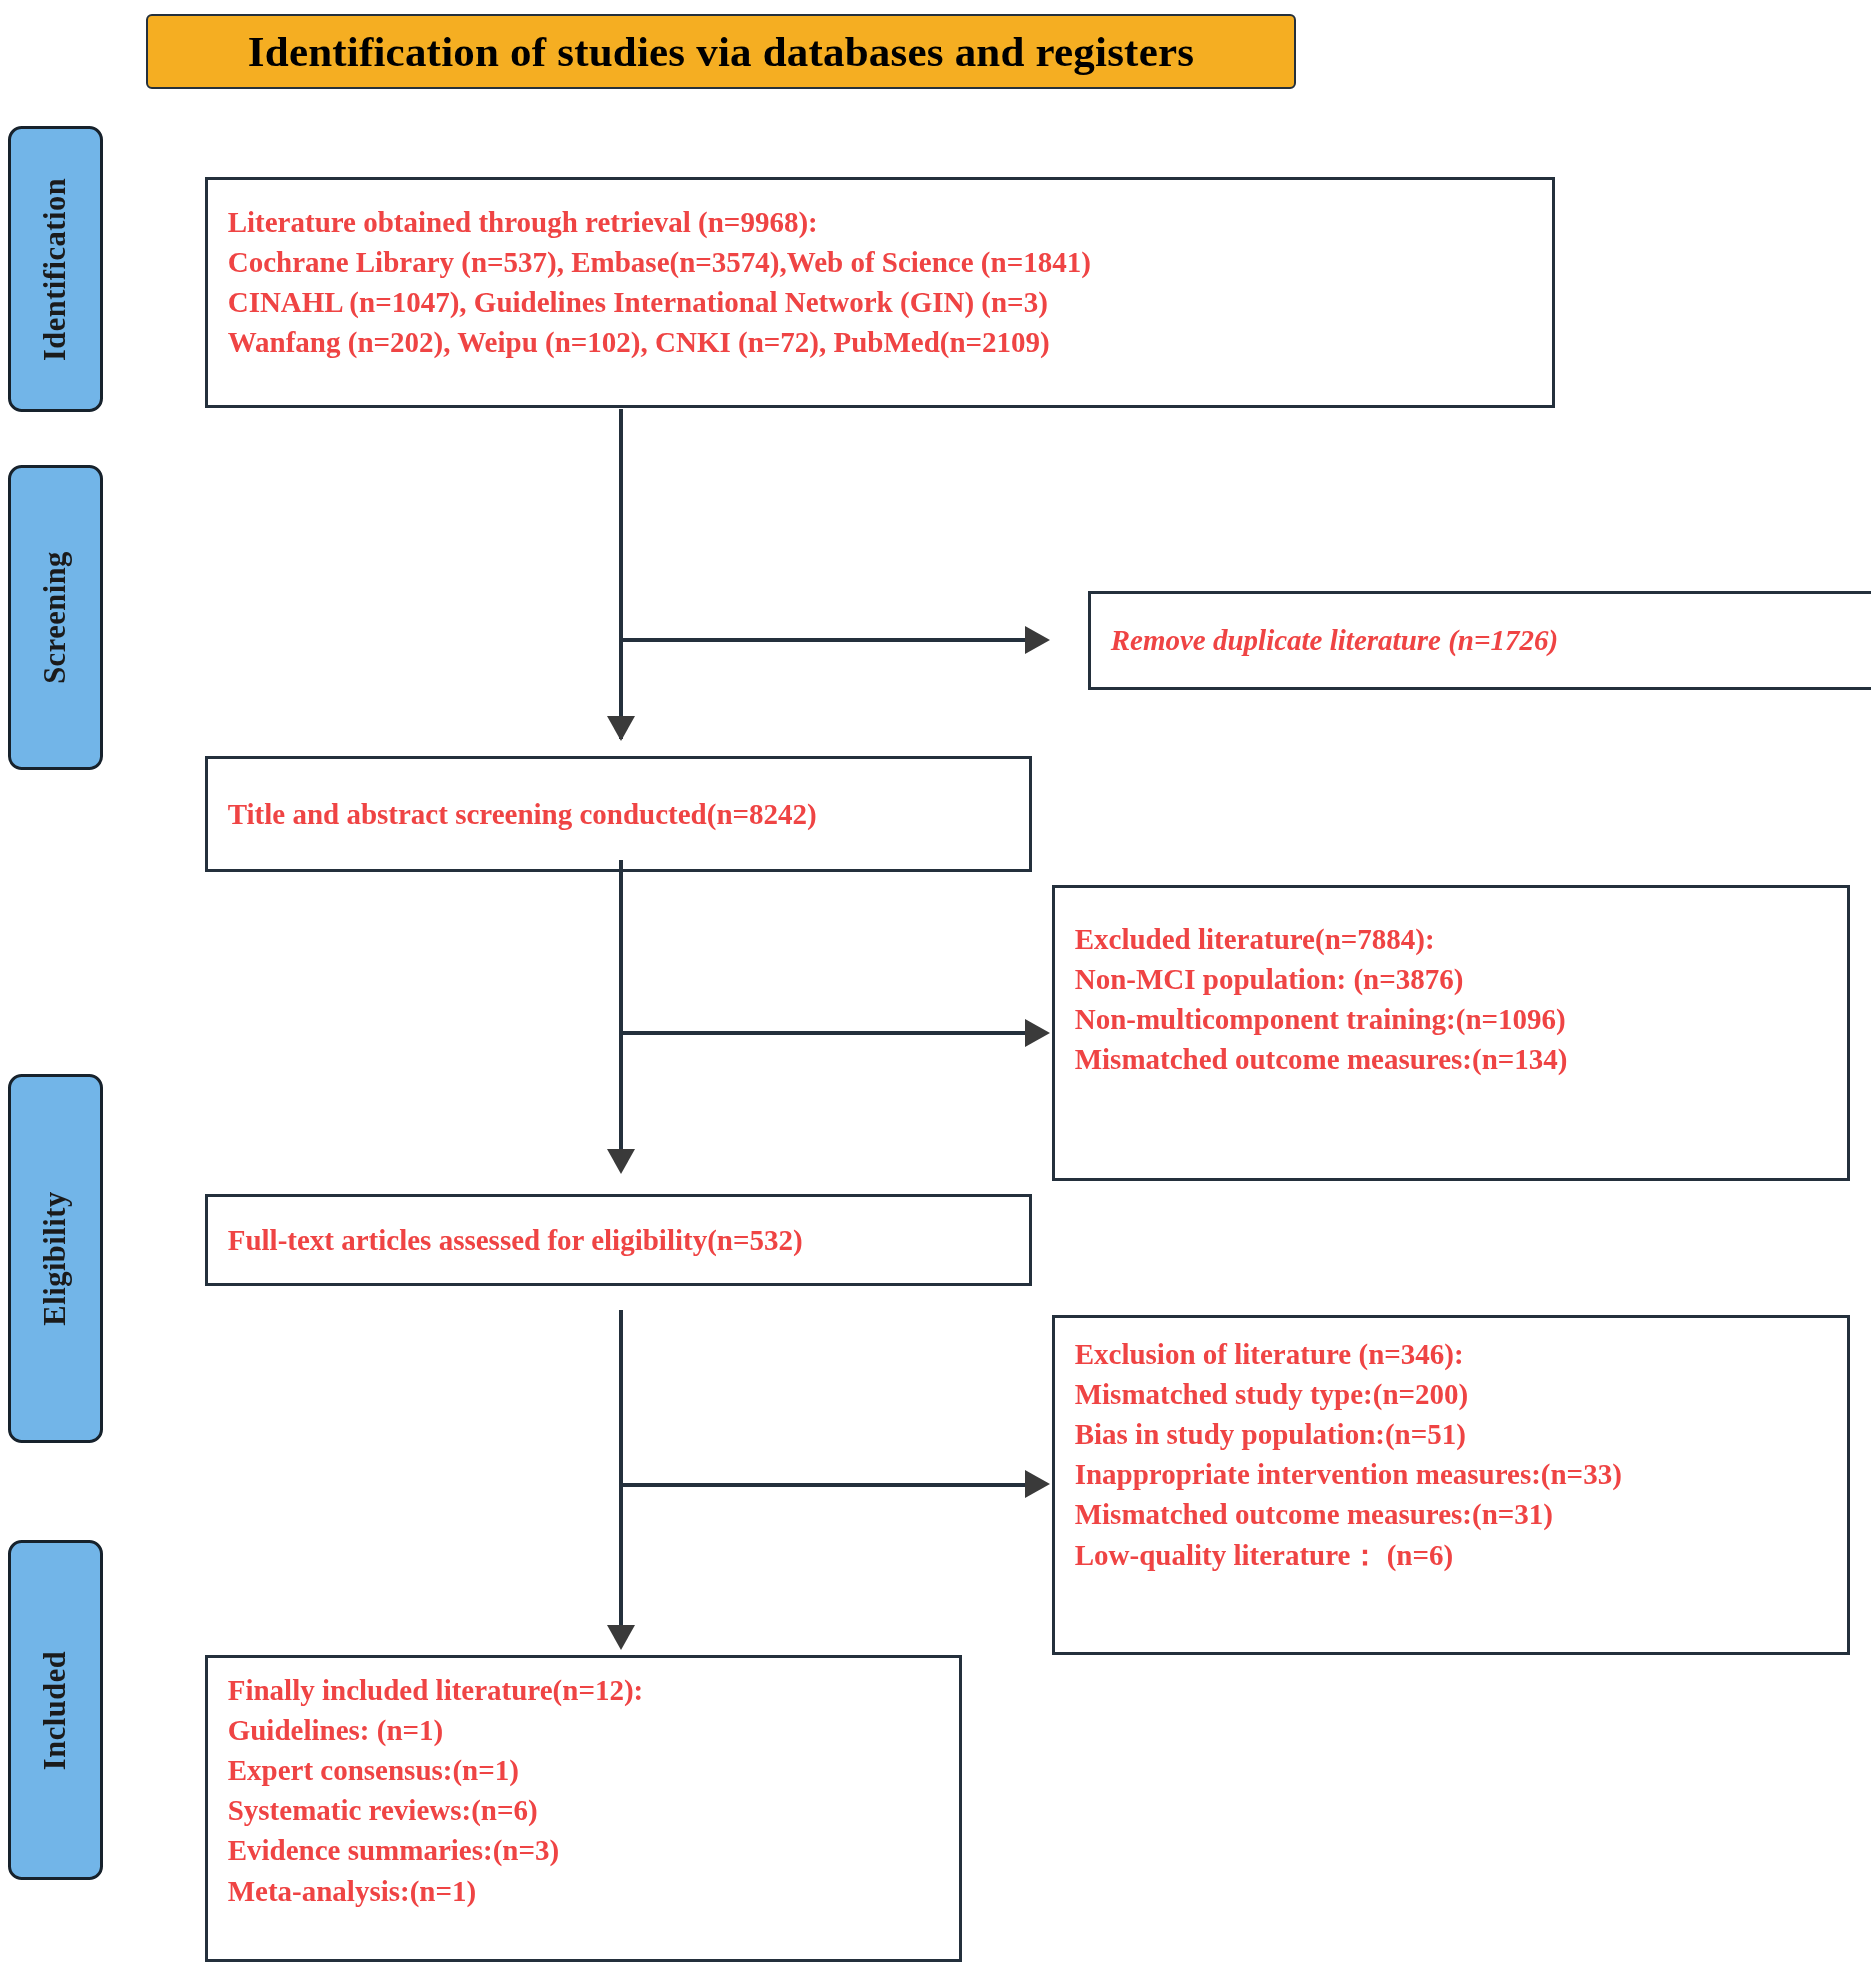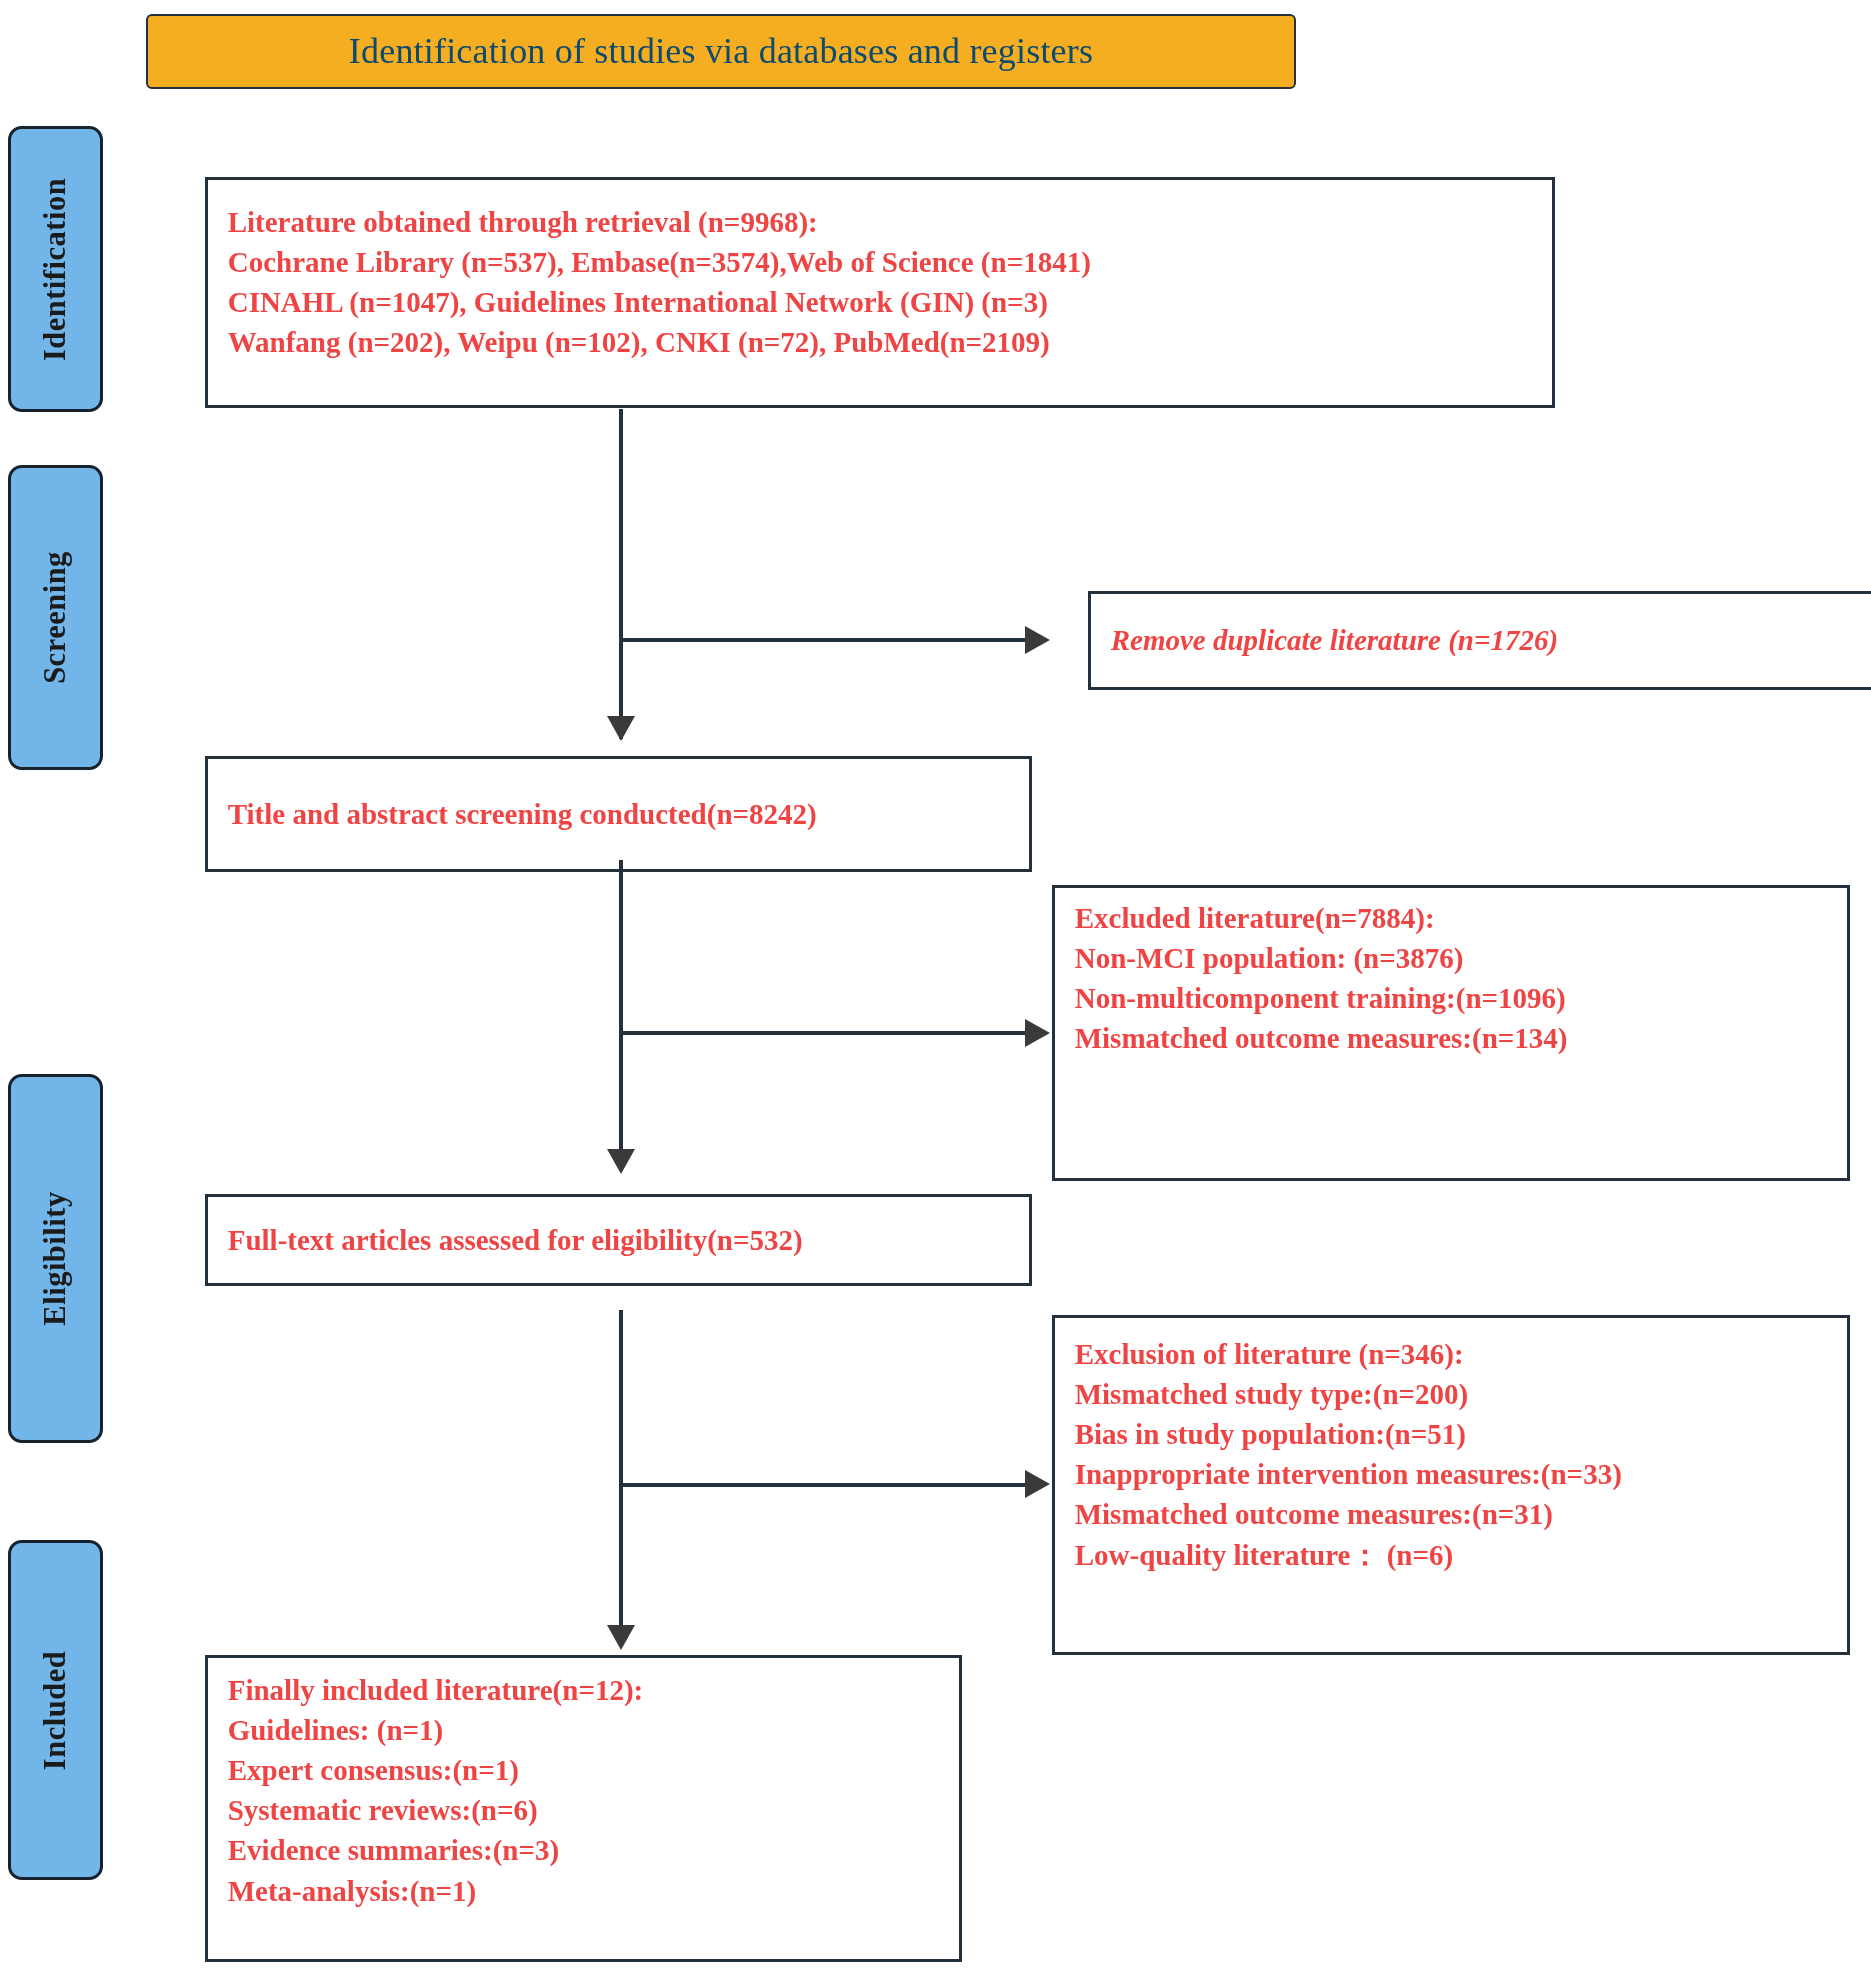--- a/index.html
+++ b/index.html
@@ -28,23 +28,23 @@
     height: 75px;
     background: #F5AE22;
     border: 2px solid #24303c;
     border-radius: 5.9px;
     display: flex;
     align-items: center;
     justify-content: center;
     box-sizing: border-box;
   }
   .title-banner span {
-    font-size: 36px;
-    font-weight: normal;
-    color: #0c4a6e;
+    font-size: 43px;
+    font-weight: bold;
+    color: #000000;
     letter-spacing: 0.2px;
     white-space: nowrap;
   }
 
   
   .stage {
     position: absolute;
     left: 7.9px;
     width: 95px;
     background: #72B5E8;
@@ -170,21 +170,21 @@
     </div>
   </div>
 
   <div class="vline" style="left:619px; top:860px; height:310px;"></div>
   <div class="arrow-down" style="left:607px; top:1149px;"></div>
 
   <div class="hline" style="left:619px; top:1031px; width:422px;"></div>
   <div class="arrow-right" style="left:1025px; top:1019px;"></div>
 
   <div class="box" style="left:1052px; top:885px; width:798px; height:296px;">
-    <div class="lines" style="padding-top:10px;">
+    <div class="lines" style="padding-top:31px;">
       <div>Excluded literature(n=7884):</div>
       <div>Non-MCI population: (n=3876)</div>
       <div>Non-multicomponent training:(n=1096)</div>
       <div>Mismatched outcome measures:(n=134)</div>
     </div>
   </div>
 
   <div class="box center" style="left:205px; top:1194px; width:827px; height:92px;">
     <div class="lines">
       <div>Full-text articles assessed for eligibility(n=532)</div>

